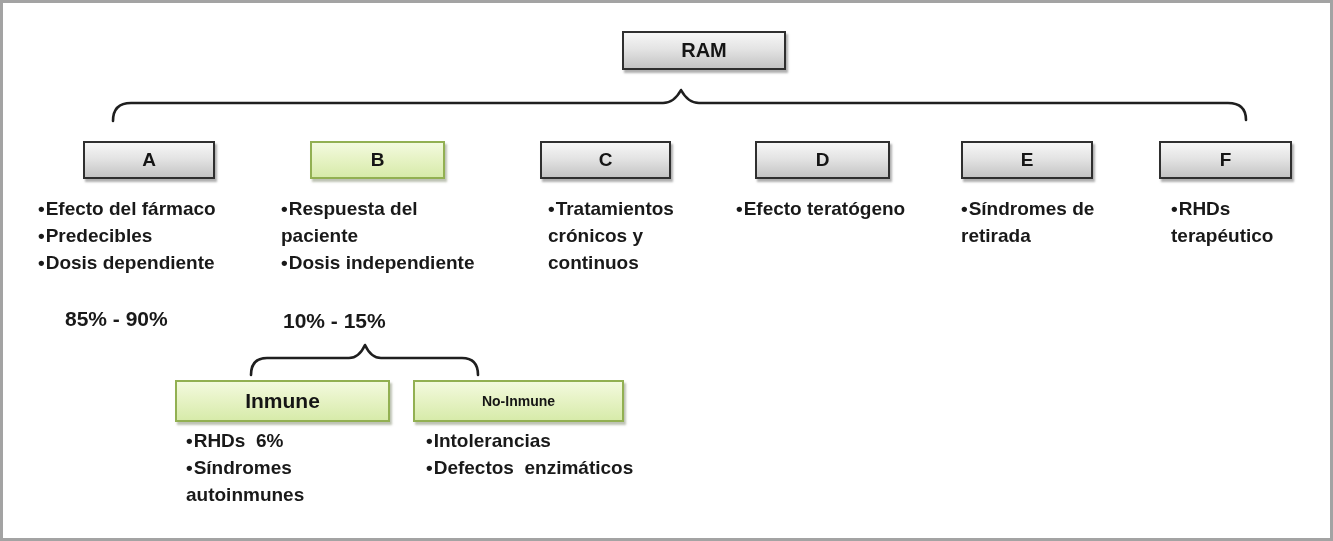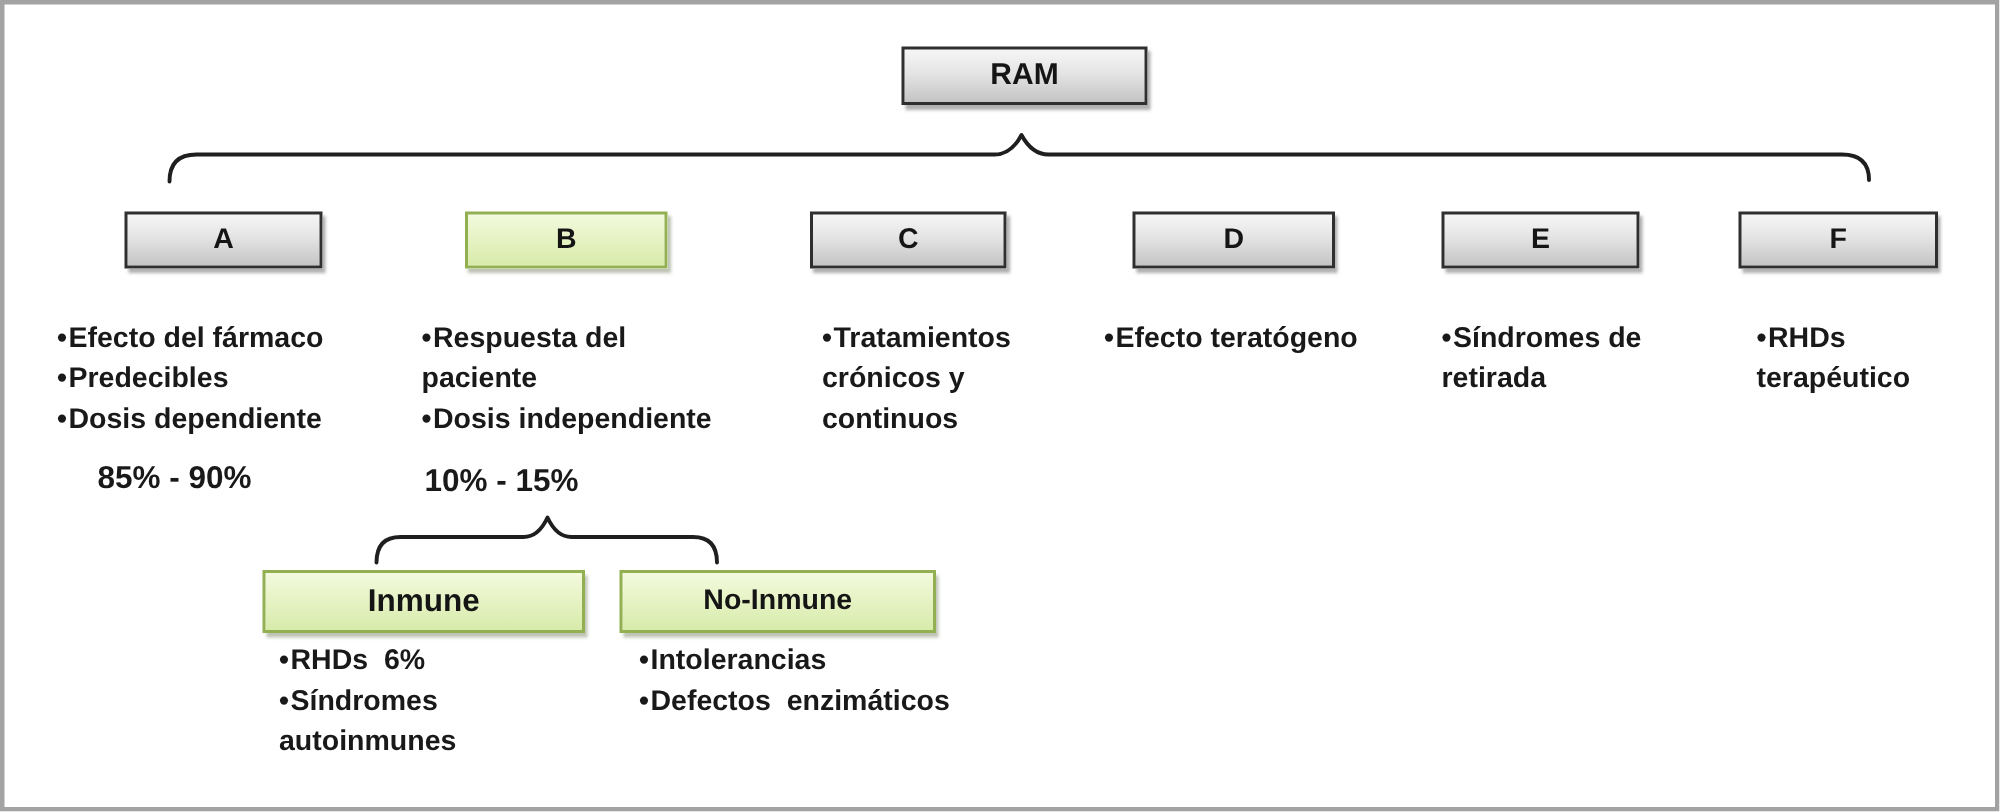--- a/index.html
+++ b/index.html
@@ -21,33 +21,33 @@
   .gray{
     background:linear-gradient(180deg,#f6f6f6 0%,#e4e4e4 45%,#c4c4c4 100%);
     border:2px solid #2f2f2f;
     box-shadow:2px 3px 2px rgba(110,110,110,.55);
   }
   .green{
     background:linear-gradient(180deg,#f3fade 0%,#e7f3c6 45%,#d7ebaa 100%);
     border:2px solid #92b052;
     box-shadow:2px 3px 2px rgba(125,135,105,.5);
   }
-  #ram{left:598px;top:28px;width:164px;height:39px;font-size:20px;}
+  #ram{left:619px;top:28px;width:164px;height:39px;font-size:20px;}
   #box-a{left:80px; top:138px;width:132px;height:38px;font-size:19px;}
   #box-b{left:307px;top:138px;width:135px;height:38px;font-size:19px;}
   #box-c{left:537px;top:138px;width:131px;height:38px;font-size:19px;}
   #box-d{left:752px;top:138px;width:135px;height:38px;font-size:19px;}
   #box-e{left:958px;top:138px;width:132px;height:38px;font-size:19px;}
   #box-f{left:1156px;top:138px;width:133px;height:38px;font-size:19px;}
 
   #sub-inmune{left:172px;top:377px;width:215px;height:42px;font-size:21px;}
-  #sub-noinmune{left:410px;top:377px;width:211px;height:42px;font-size:19px;}
+  #sub-noinmune{left:410px;top:377px;width:211px;height:42px;font-size:14px;}
 
   .col{
-    position:absolute;top:209px;
+    position:absolute;top:192px;
     font-size:19px;line-height:27px;font-weight:bold;color:#191919;
   }
   #col-a{left:35px;width:212px;}
   #col-b{left:278px;width:200px;}
   #col-c{left:545px;width:140px;}
   #col-d{left:733px;width:210px;}
   #col-e{left:958px;width:150px;}
   #col-f{left:1168px;width:130px;}
   #col-inmune{left:183px;top:424px;width:160px;}
   #col-noinmune{left:423px;top:424px;width:258px;}

